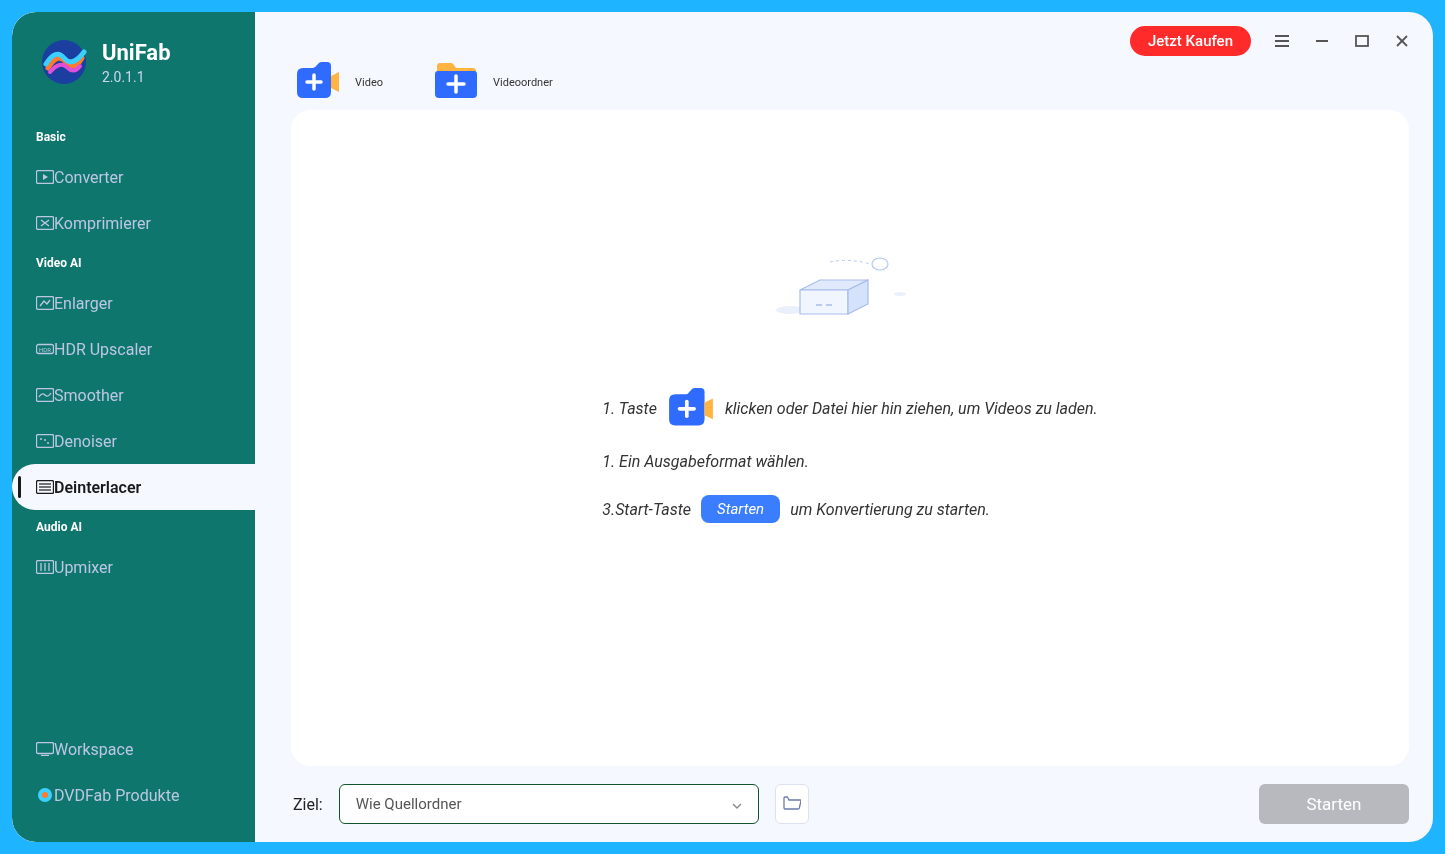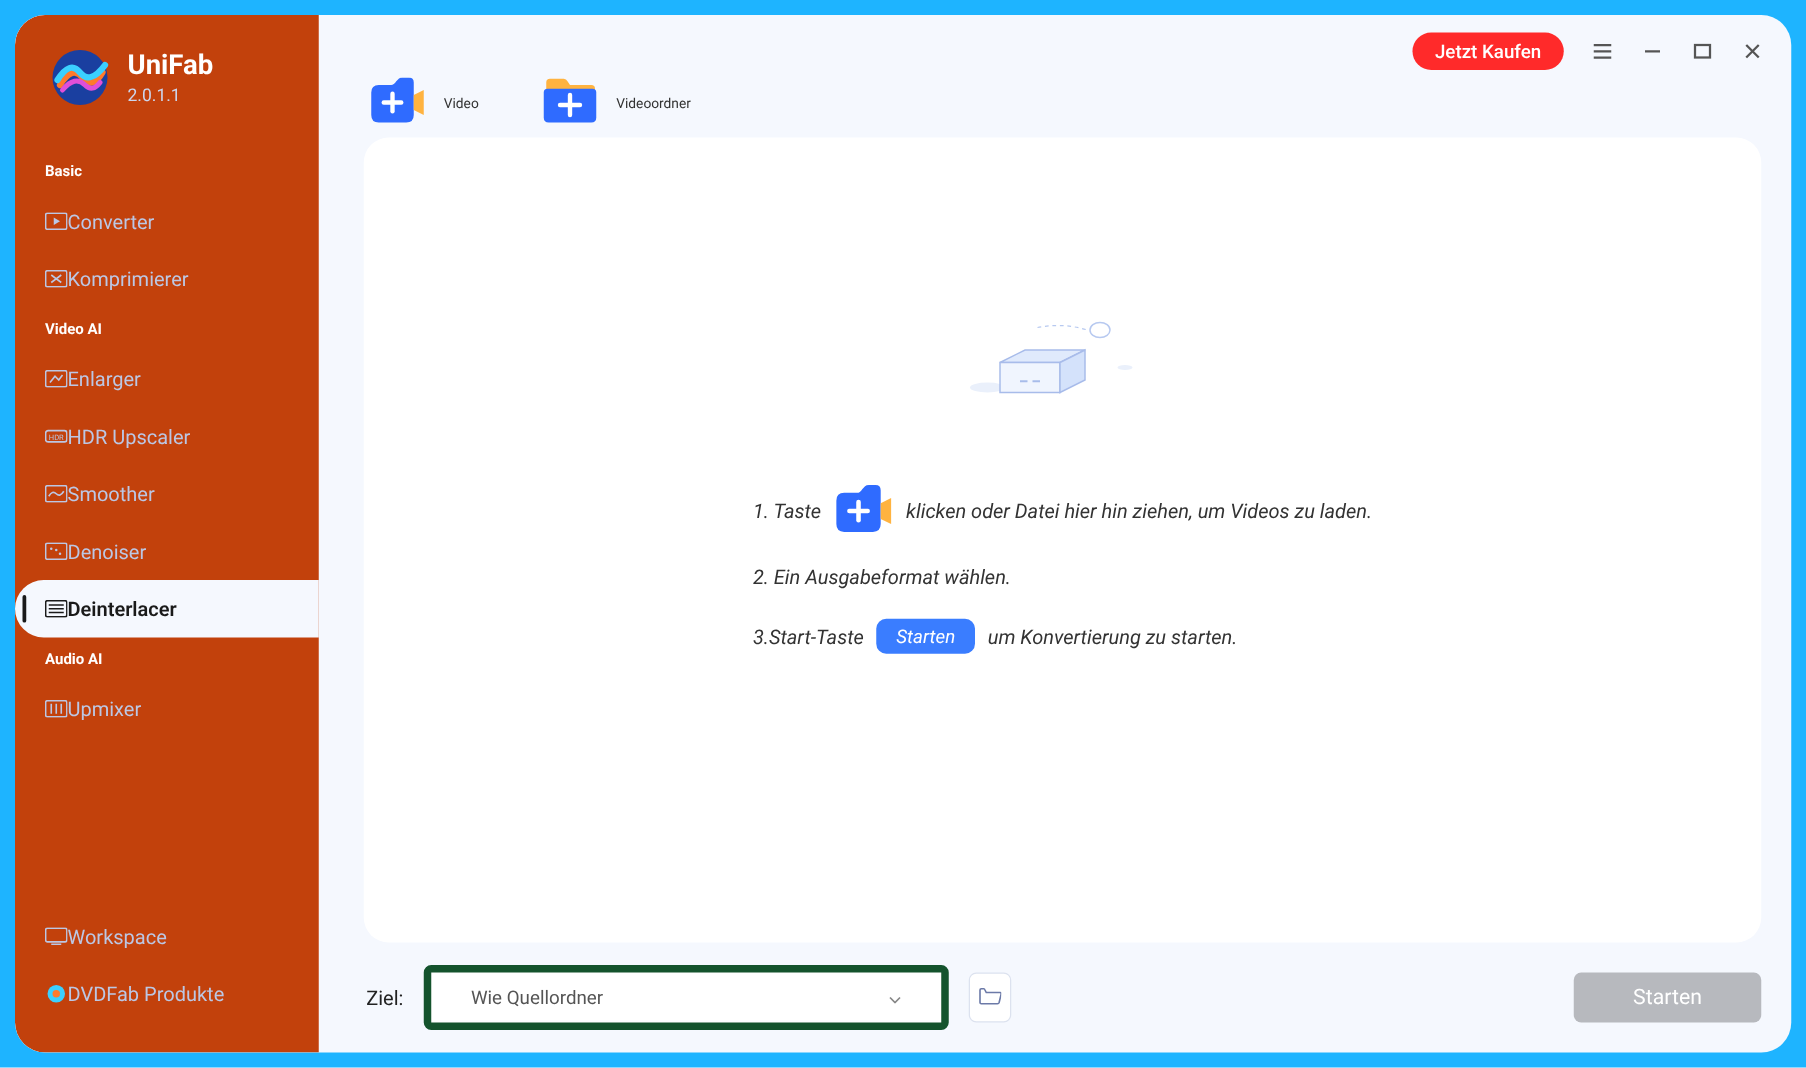--- a/index.html
+++ b/index.html
@@ -1,18 +1,18 @@
 <!DOCTYPE html>
 <html><head>
 <meta charset="utf-8">
 <style>
 * { margin: 0; padding: 0; box-sizing: border-box; font-family: -apple-system, BlinkMacSystemFont, "Segoe UI", Roboto, sans-serif; }
 body { background: #1eb4ff; display: flex; justify-content: center; align-items: center; height: 854px; width: 1445px; }
 .window { width: 1421px; height: 830px; background: #f5f8fe; border-radius: 24px; display: flex; overflow: hidden; position: relative; }
-.sidebar { width: 243px; background: #c2410c; border-top-left-radius: 24px; border-bottom-left-radius: 24px; display: flex; flex-direction: column; padding-top: 26px; }
+.sidebar { width: 243px; background: #0f766e; border-top-left-radius: 24px; border-bottom-left-radius: 24px; display: flex; flex-direction: column; padding-top: 26px; }
 .logo-row { display: flex; align-items: center; gap: 14px; padding-left: 28px; margin-bottom: 34px; }
 .logo-icon { width: 48px; height: 48px; }
 .logo-text { display: flex; flex-direction: column; }
 .logo-text .name { color: #fff; font-size: 22px; font-weight: 700; }
 .logo-text .version { color: #cdd6ee; font-size: 14px; margin-top: 4px; }
 .section-header { color: #fff; font-weight: 700; font-size: 12px; padding: 10px 0 10px 24px; }
 .sidebar-item { display: flex; align-items: center; padding: 12px 0 12px 24px; color: #bcc7e4; font-size: 16px; cursor: pointer; position: relative; height: 46px; }
 .sidebar-item.active { background: #f5f8fe; color: #1a1a1a; font-weight: 600; border-top-left-radius: 40px; border-bottom-left-radius: 40px; margin-left: 0; }
 .sidebar-item.active::before { content: ""; position: absolute; left: 6px; top: 12px; bottom: 12px; width: 3px; background: #1a1a1a; border-radius: 2px; }
 .sidebar-item .icon { width: 18px; height: 14px; display: flex; align-items: center; justify-content: center; flex-shrink: 0; }
@@ -28,21 +28,21 @@
 .folder-plus svg { width: 100%; height: 100%; }
 .content-card { background: #fff; border-radius: 20px; margin: 0 24px 0 36px; flex: 1; display: flex; align-items: flex-start; justify-content: center; padding-top: 140px; }
 .empty-state { display: flex; flex-direction: column; align-items: center; max-width: 700px; }
 .box-illustration { width: 160px; height: 90px; margin-bottom: 48px; }
 .steps { display: flex; flex-direction: column; gap: 24px; font-size: 16px; color: #333; font-style: italic; }
 .step-row { display: flex; align-items: center; gap: 10px; flex-wrap: wrap; }
 .step-row .mini-plus { width: 48px; height: 40px; }
 .start-pill { background: #3a7dff; color: #fff; padding: 5px 16px; border-radius: 8px; font-size: 15px; }
 .footer { display: flex; align-items: center; padding: 18px 24px 18px 38px; gap: 16px; }
 .footer .ziel-label { font-size: 16px; color: #222; }
-.dest-select { flex: 0 0 420px; height: 52px; border: 6px solid #14532d; border-radius: 6px; background: #fff; display: flex; align-items: center; justify-content: space-between; padding: 0 32px; color: #555; font-size: 15px; cursor: pointer; }
+.dest-select { flex: 0 0 420px; height: 40px; border: 1px solid #14532d; border-radius: 6px; background: #fff; display: flex; align-items: center; justify-content: space-between; padding: 0 16px; color: #555; font-size: 15px; cursor: pointer; }
 .browse-btn { width: 34px; height: 40px; border: 1px solid #dce2ef; border-radius: 6px; background: #fff; display: flex; align-items: center; justify-content: center; cursor: pointer; color: #6c7aa8; }
 .start-btn { margin-left: auto; background: #b7b9be; color: #fff; border: none; border-radius: 6px; width: 150px; height: 40px; font-size: 17px; cursor: pointer; }
 </style>
 </head>
 <body>
 
 <div class="window">
 
   <div class="sidebar">
     <div class="logo-row">
@@ -241,21 +241,21 @@
               <svg viewBox="0 0 46 40">
                   <path d="M2 12 Q2 6 8 6 L18 6 Q20 6 22 3 L24 1 Q25 0 27 0 L32 0 Q36 0 36 4 L36 30 Q36 36 30 36 L8 36 Q2 36 2 30 Z" fill="#2f6bff"></path>
                   <path d="M36 14 L44 10 L44 30 L36 26 Z" fill="#ffb340"></path>
                   <line x1="12" y1="20" x2="26" y2="20" stroke="#fff" stroke-width="3.5" stroke-linecap="round"></line>
                   <line x1="19" y1="13" x2="19" y2="27" stroke="#fff" stroke-width="3.5" stroke-linecap="round"></line>
                 </svg>
             </span>
             <span>klicken oder Datei hier hin ziehen, um Videos zu laden.</span>
           </div>
           <div class="step-row">
-            <span>2. Ein Ausgabeformat wählen.</span>
+            <span>1. Ein Ausgabeformat wählen.</span>
           </div>
           <div class="step-row">
             <span>3.Start-Taste</span>
             <span class="start-pill">Starten</span>
             <span>um Konvertierung zu starten.</span>
           </div>
         </div>
       </div>
     </div>
 

